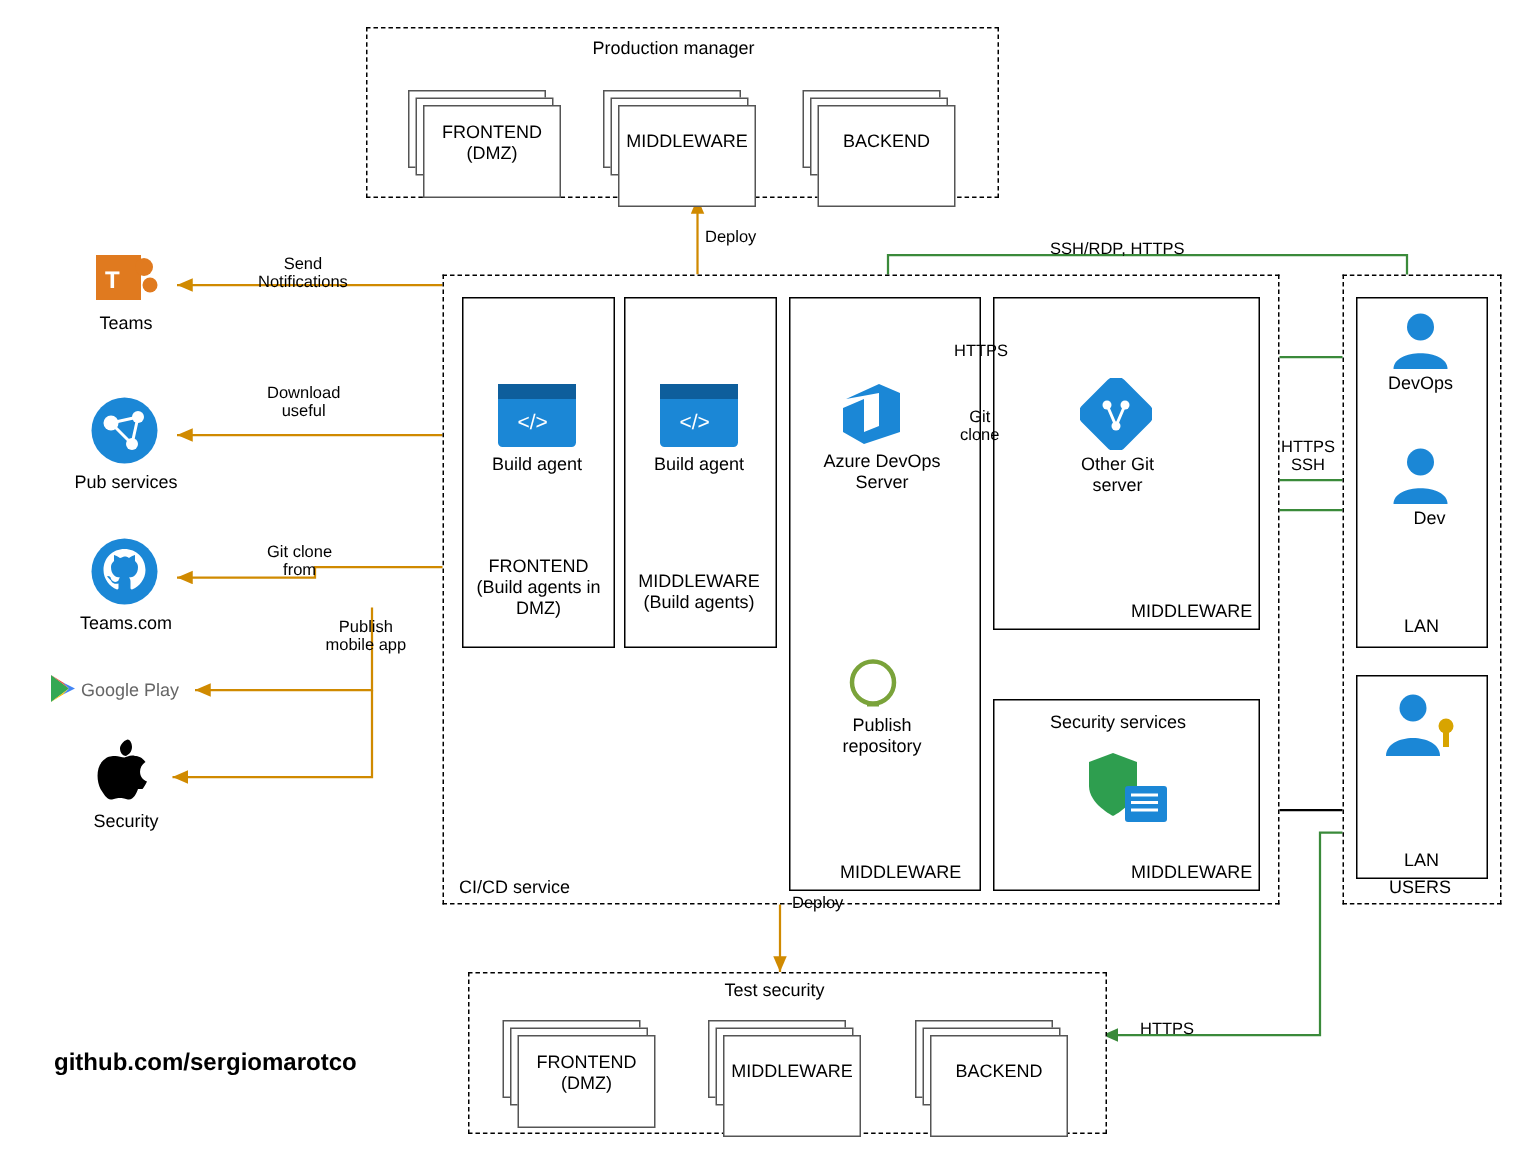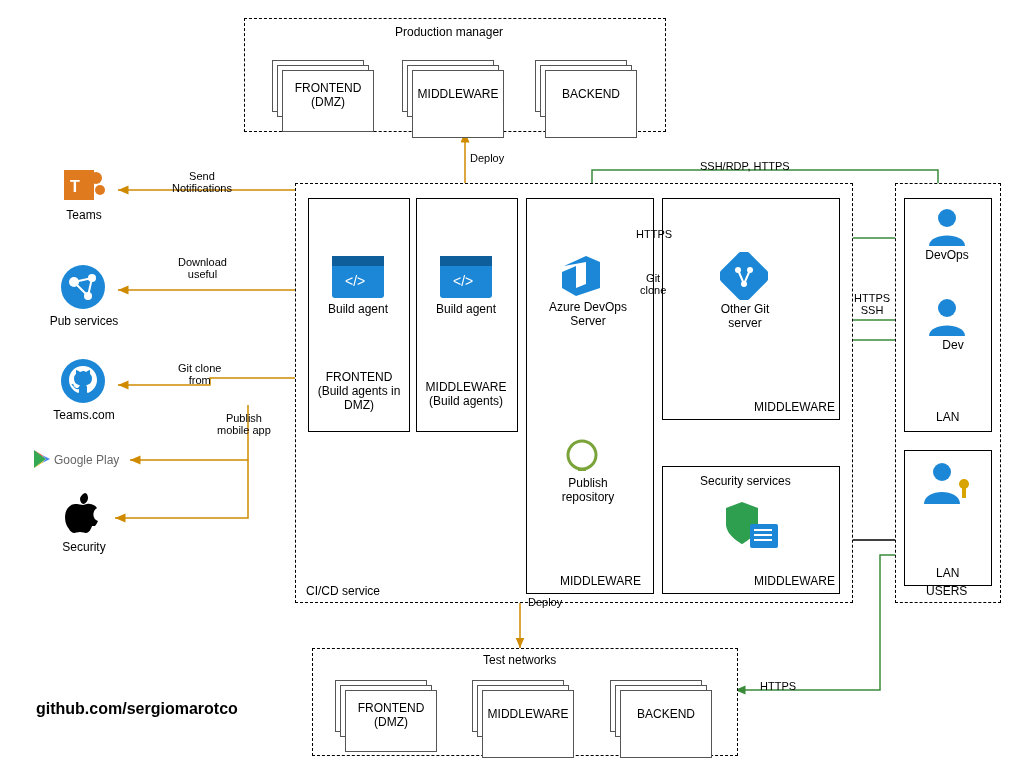--- a/index.html
+++ b/index.html
@@ -221,21 +221,21 @@
         <rect x="32" y="41" width="18" height="2" fill="#fff"></rect>
       </svg>
   </div>
   <div class="sub-label" style="left:754px;top:574px">MIDDLEWARE</div>
 
   <div class="edge-lbl" style="left:636px;top:228px">HTTPS</div>
   <div class="edge-lbl" style="left:640px;top:272px;white-space:pre">Git
 clone</div>
 
   <div class="zone" style="left:312px;top:648px;width:424px;height:106px">
-    <div class="zone-title" style="left:170px;top:4px">Test networks</div>
+    <div class="zone-title" style="left:170px;top:4px">Test security</div>
   </div>
   <div class="filegroup" style="left:335px;top:680px">
     <div class="filebox" style="left:0;top:0;width:90px;height:50px"></div>
       <div class="filebox" style="left:5px;top:5px;width:90px;height:50px"></div>
       <div class="filebox" style="left:10px;top:10px;width:90px;height:50px;text-align:center;padding-top:10px;white-space:pre">FRONTEND
 (DMZ)</div>
   </div>
   <div class="filegroup" style="left:472px;top:680px">
     <div class="filebox" style="left:0;top:0;width:90px;height:50px"></div>
       <div class="filebox" style="left:5px;top:5px;width:90px;height:50px"></div>

